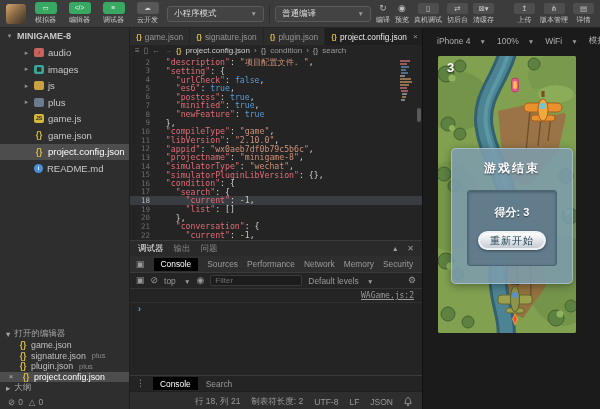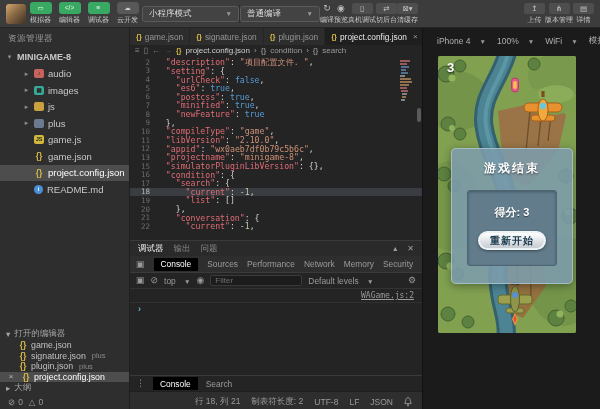--- a/index.html
+++ b/index.html
@@ -1,18 +1,18 @@
 <!DOCTYPE html>
 <html><head>
 <meta charset="utf-8">
 <style>
   html,body{margin:0;padding:0;background:#101010}
   .window{position:relative;width:600px;height:409px;background:#2b2b2b;font-family:"Liberation Sans",sans-serif;overflow:hidden;color:#ccc;user-select:none}
   
-  .toolbar{position:absolute;top:0;left:0;width:600px;height:28px;background:#3c3c3c;display:flex;align-items:center;padding:0 6px;box-sizing:border-box;border-bottom:1px solid #262626}
+  .toolbar{position:absolute;top:0;left:0;width:600px;height:28px;background:#3c3c3c;display:flex;align-items:center;gap:5px;padding:0 6px;box-sizing:border-box;border-bottom:1px solid #262626}
   .avatar{width:20px;height:20px;border-radius:3px;flex:none;background:linear-gradient(135deg,#c59a68 10%,#8a6a45 45%,#4a3b2c 90%)}
   .tool{display:flex;flex-direction:column;align-items:center;gap:1px;width:29px;flex:none;cursor:pointer}
   .tool .pill{width:22px;height:12px;border-radius:3px;background:#38a863;color:#eafbe7;font-size:6.5px;display:flex;align-items:center;justify-content:center;line-height:1}
   .tool .pill.gray{background:#585858;color:#cfcfcf}
   .tlbl{font-size:7px;color:#c9c9c9;white-space:nowrap}
   .dd{height:16px;background:#434343;border:1px solid #5a5a5a;border-radius:3px;display:flex;align-items:center;justify-content:space-between;padding:0 6px;font-size:8.5px;color:#ddd;box-sizing:border-box;flex:none;cursor:pointer}
   .caret{color:#9a9a9a;font-size:6.5px;margin-left:6px}
   .vsep{width:1px;height:18px;background:#2e2e2e;flex:none}
   .act{display:flex;flex-direction:column;align-items:center;gap:1px;flex:none;cursor:pointer}
   .act .ic{font-size:9px;color:#bdbdbd;line-height:11px;height:11px}
@@ -78,21 +78,21 @@
   
   .rightpanel{position:absolute;top:28px;left:422px;width:178px;height:381px;background:#1b1b1b;border-left:1px solid #111;box-sizing:border-box}
   .simbar{height:26px;display:flex;align-items:center;gap:11px;padding:0 8px 0 14px;font-size:8.5px;color:#b0b0b0;white-space:nowrap}
   .simdd{display:flex;gap:3px;align-items:center;cursor:pointer}
   .phone{position:absolute;left:15px;top:28px;width:138px;height:277px;background:#6f8f46;overflow:hidden;border-radius:2px}
   .score{position:absolute;left:9px;top:4px;color:#fff;font-weight:bold;font-size:13px;text-shadow:0 1px 2px rgba(0,0,0,.65)}
   .gover{position:absolute;left:13px;top:92px;width:122px;height:136px;background:rgba(124,156,172,.88);border:1px solid rgba(195,218,230,.55);border-radius:5px;box-shadow:0 2px 8px rgba(0,0,0,.35);display:flex;flex-direction:column;align-items:center;box-sizing:border-box}
   .gttl{margin-top:11px;color:#fff;font-size:12px;font-weight:bold;letter-spacing:2px;text-shadow:0 1px 2px rgba(0,0,0,.55)}
   .gbox{margin-top:13px;width:90px;height:76px;background:rgba(96,122,138,.92);border:1px solid #4c6675;border-radius:3px;box-shadow:inset 0 1px 3px rgba(0,0,0,.3);display:flex;flex-direction:column;align-items:center;box-sizing:border-box}
   .gscore{margin-top:14px;color:#fff;font-size:11px;font-weight:bold;text-shadow:0 1px 1px rgba(0,0,0,.5)}
-  .gbtn{margin-top:11px;width:68px;height:19px;border-radius:10px;background:linear-gradient(#ffffff,#c6ccd2);border:2px solid #edf2f5;box-shadow:0 1px 3px rgba(0,0,0,.45);display:flex;align-items:center;justify-content:center;font-size:10px;font-weight:bold;color:#16384a;letter-spacing:1px;box-sizing:border-box;cursor:pointer}
+  .gbtn{margin-top:11px;width:68px;height:19px;border-radius:10px;background:linear-gradient(#ffffff,#c6ccd2);border:2px solid #edf2f5;box-shadow:0 1px 3px rgba(0,0,0,.45);display:flex;align-items:center;justify-content:center;font-size:10px;font-weight:normal;color:#16384a;letter-spacing:1px;box-sizing:border-box;cursor:pointer}
   .wm{position:absolute;right:5px;bottom:7px;display:flex;align-items:center;gap:6px}
   .wm .t1{font-size:14px;color:#9a9a9a;font-weight:bold;letter-spacing:1px;border-bottom:1px solid #6f6f6f;padding-bottom:2px}
   .wm .t2{font-size:8.5px;color:#8a8a8a;margin-top:2px}
 </style>
 </head>
 <body>
 
 <div class="window">
 
   <div class="toolbar">
@@ -111,21 +111,21 @@
     </div>
     <div class="tool">
       <div class="pill gray">☁</div>
       <div class="tlbl">云开发</div>
     </div>
     <div class="dd" style="width:97px">
       <span>小程序模式</span>
       <span class="caret">▼</span>
     </div>
     <div class="vsep"></div>
-    <div class="dd" style="width:80px">
+    <div class="dd" style="width:96px">
       <span>普通编译</span>
       <span class="caret">▼</span>
     </div>
     <div class="act">
       <div class="ic">↻</div>
       <div class="tlbl">编译</div>
     </div>
     <div class="act">
       <div class="ic">◉</div>
       <div class="tlbl">预览</div>
@@ -151,21 +151,20 @@
       <div class="icpill">⋔</div>
       <div class="tlbl">版本管理</div>
     </div>
     <div class="act">
       <div class="icpill">▤</div>
       <div class="tlbl">详情</div>
     </div>
   </div>
 
   <div class="sidebar">
-    <div class="sb-h">资源管理器</div>
     <div class="row">
       <span class="arr">▾</span>
       <span style="font-weight:bold;font-size:9px">MINIGAME-8</span>
     </div>
     <div class="row child">
       <span class="arr">▸</span>
       <span class="fi audio">♪</span>
       <span>audio</span>
     </div>
     <div class="row child">
@@ -319,20 +318,24 @@
           <span class="ln">11</span>
           <span class="code"><span class="t-k">  "libVersion"</span><span class="t-p">: </span><span class="t-s">"2.10.0"</span><span class="t-p">,</span></span>
         </div>
         <div class="cl">
           <span class="ln">12</span>
           <span class="code"><span class="t-k">  "appid"</span><span class="t-p">: </span><span class="t-s">"wx0aeb7df0b79c5b6c"</span><span class="t-p">,</span></span>
         </div>
         <div class="cl">
           <span class="ln">13</span>
           <span class="code"><span class="t-k">  "projectname"</span><span class="t-p">: </span><span class="t-s">"minigame-8"</span><span class="t-p">,</span></span>
+        </div>
+        <div class="cl">
+          <span class="ln">14</span>
+          <span class="code"><span class="t-k">  "simulatorType"</span><span class="t-p">: </span><span class="t-s">"wechat"</span><span class="t-p">,</span></span>
         </div>
         <div class="cl">
           <span class="ln">15</span>
           <span class="code"><span class="t-k">  "simulatorPluginLibVersion"</span><span class="t-p">: {},</span></span>
         </div>
         <div class="cl">
           <span class="ln">16</span>
           <span class="code"><span class="t-k">  "condition"</span><span class="t-p">: {</span></span>
         </div>
         <div class="cl">

